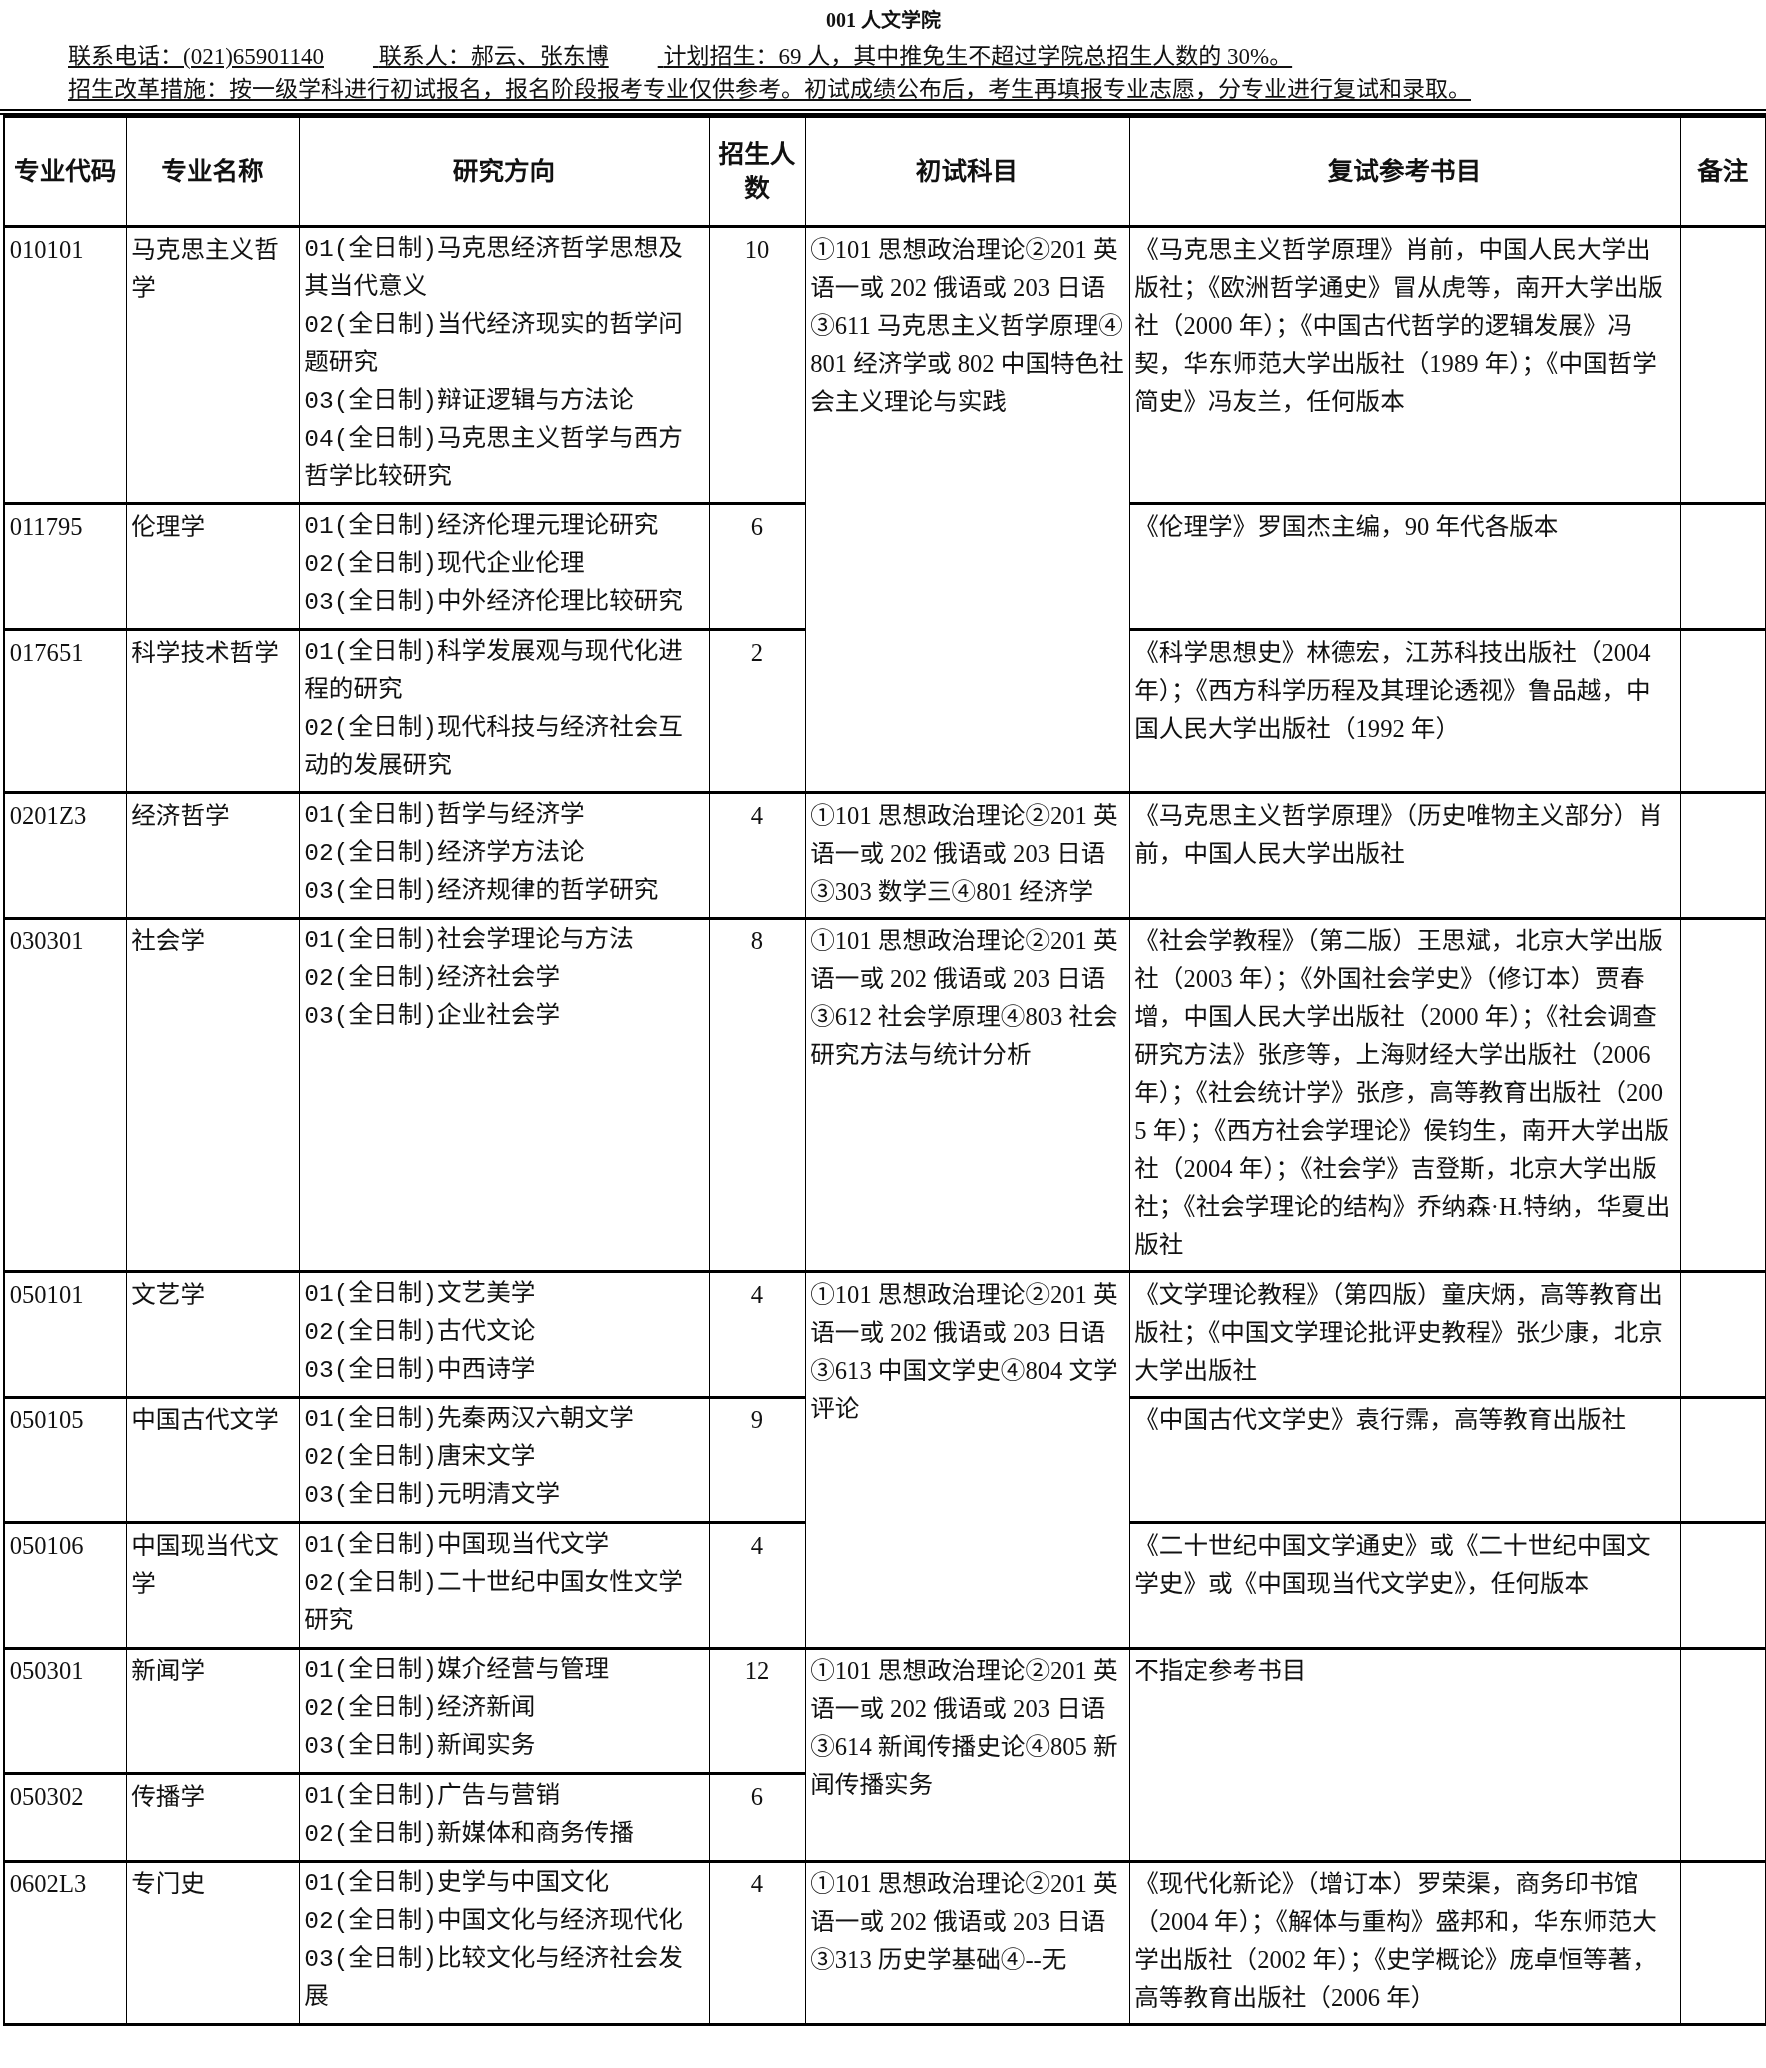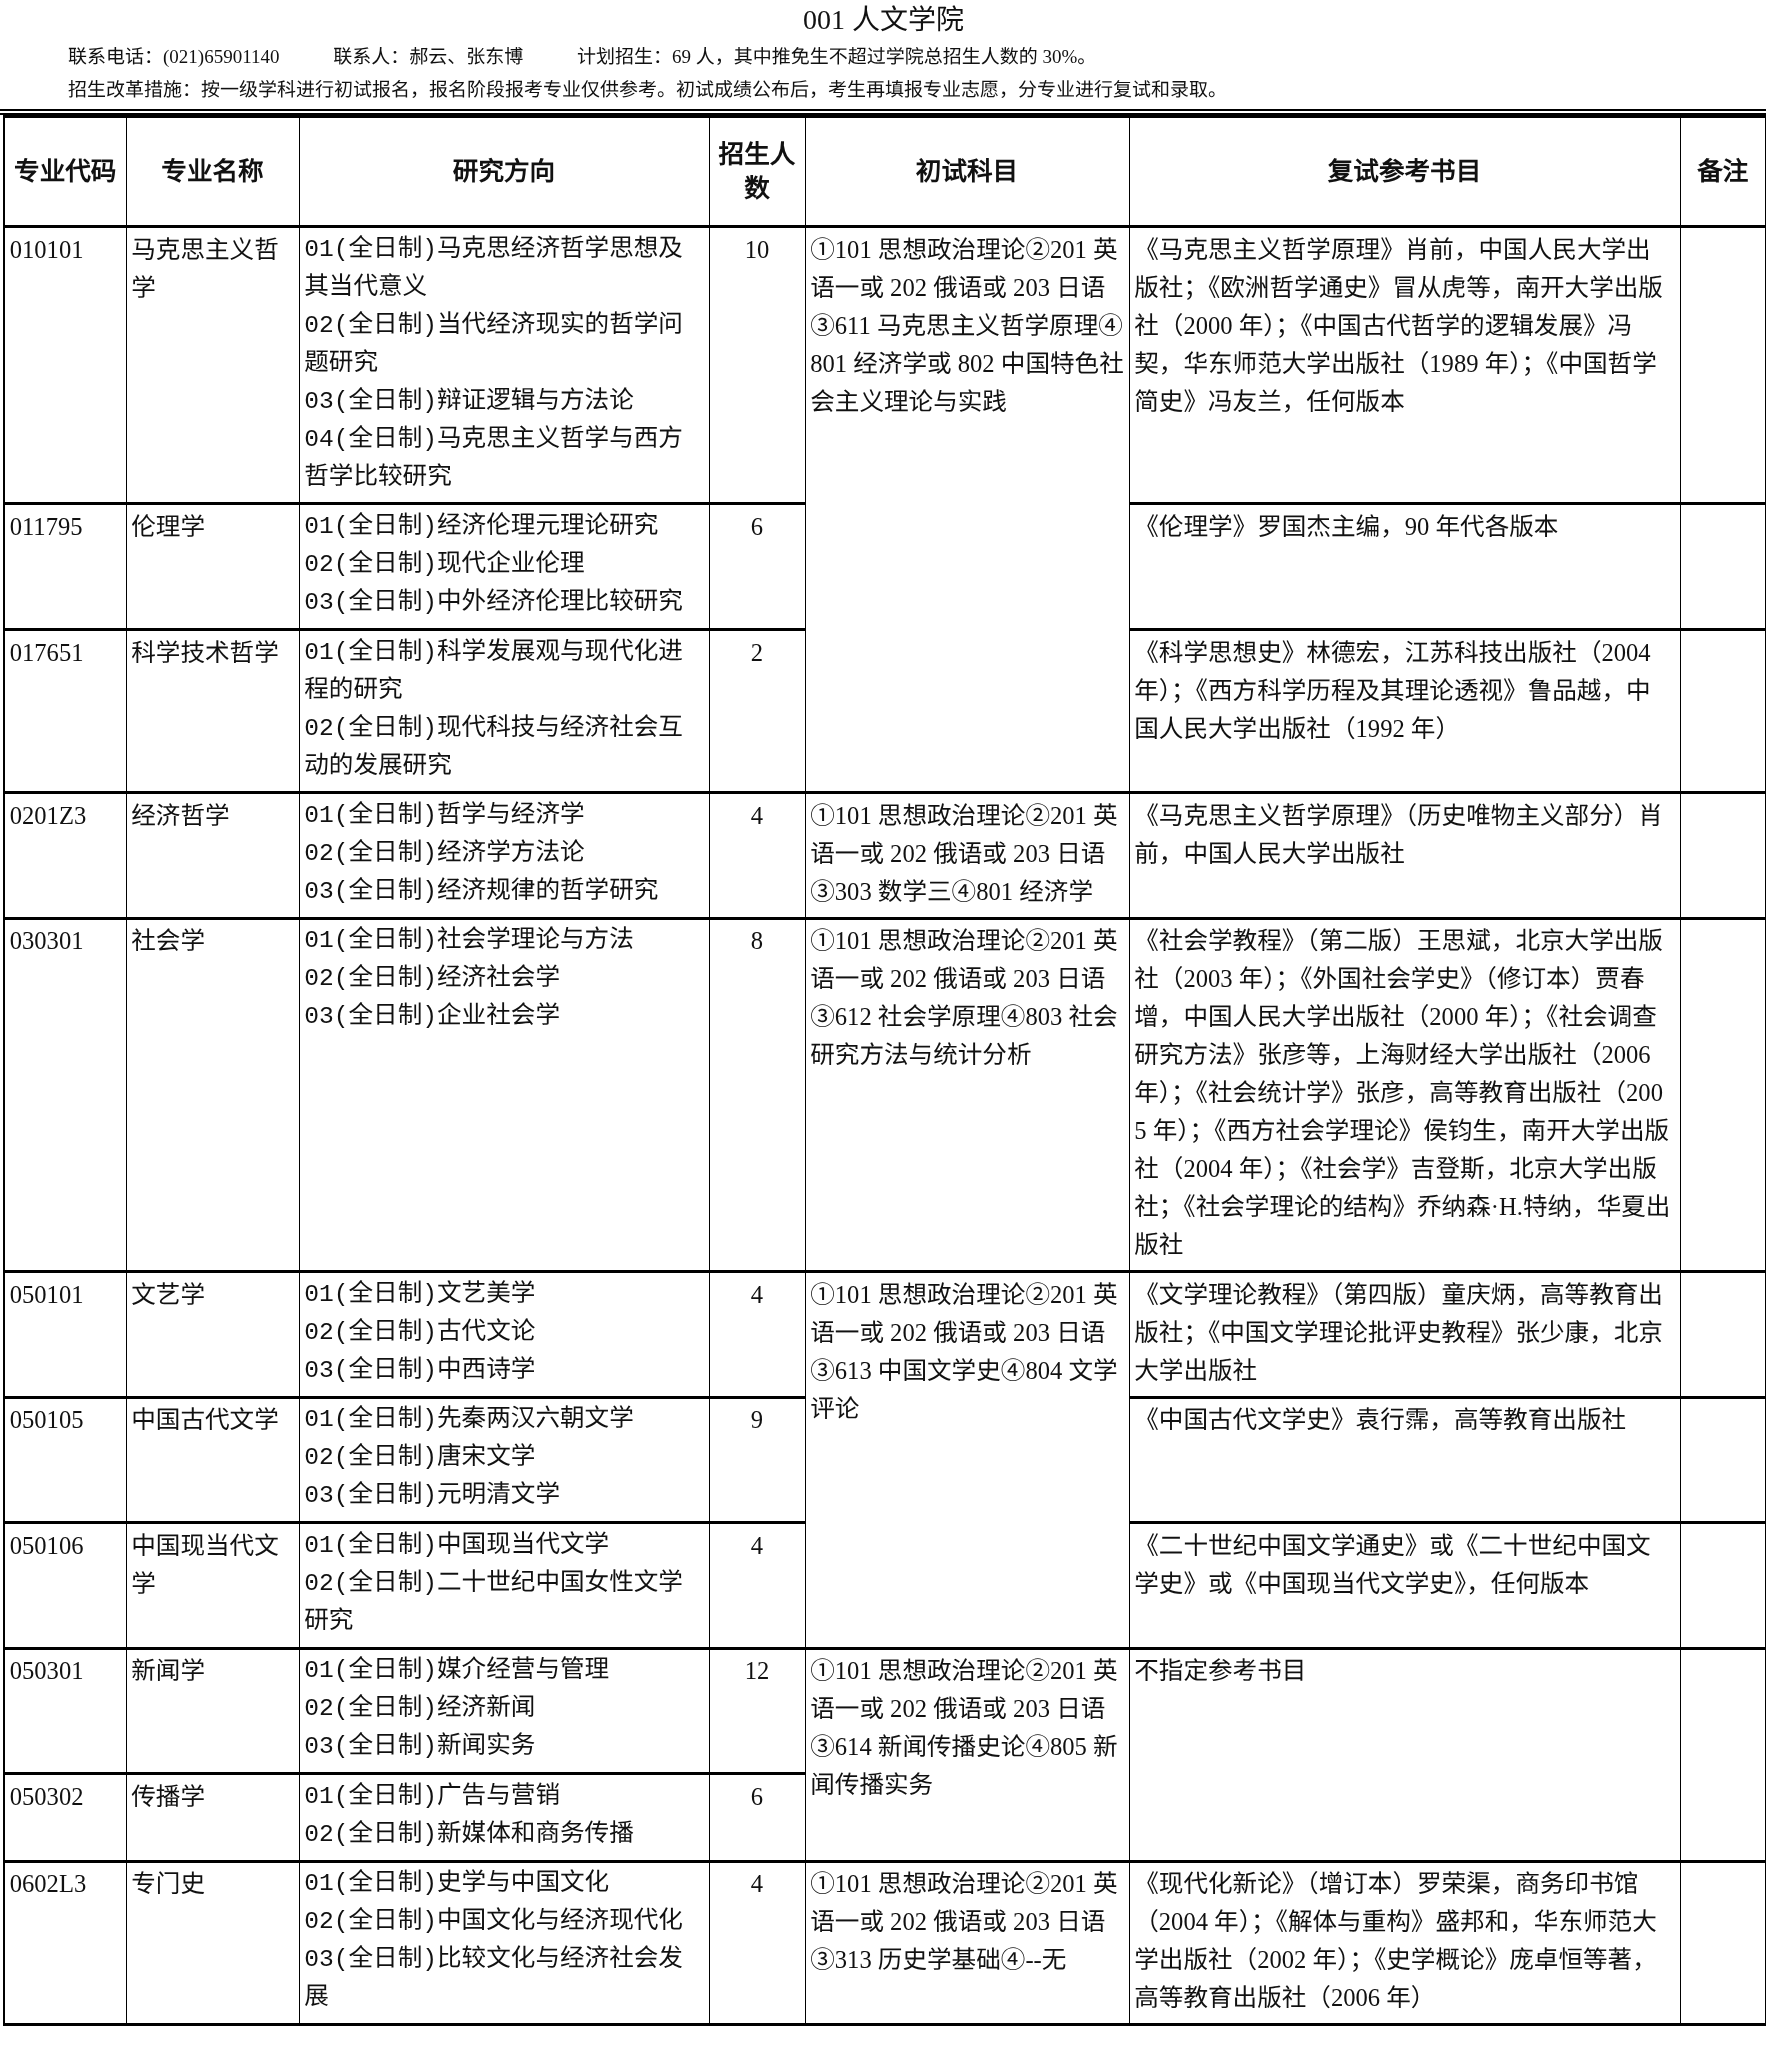--- a/index.html
+++ b/index.html
@@ -11,31 +11,32 @@
   }
   body {
     width: 1767px;
     min-height: 2069px;
     box-sizing: border-box;
   }
   .page-header {
     padding-top: 1.9px;
   }
   .doc-title {
-    font-size: 28px;
-    font-weight: 400;
+    font-size: 20px;
+    font-weight: 700;
     text-align: center;
     margin: 1.9px 0 3.8px 0;
     line-height: 32px;
   }
   .info-line {
     margin: 0 9.5px 0 68px;
-    font-size: 19px;
+    font-size: 23px;
     line-height: 33px;
     white-space: nowrap;
+    text-decoration: underline;
   }
   .info-line .seg {
     margin-right: 49px;
   }
   .info-line .seg:last-child {
     margin-right: 0;
   }
   .table-wrap {
     border-top: 6.6px double #000;
     margin-top: 3.8px;

